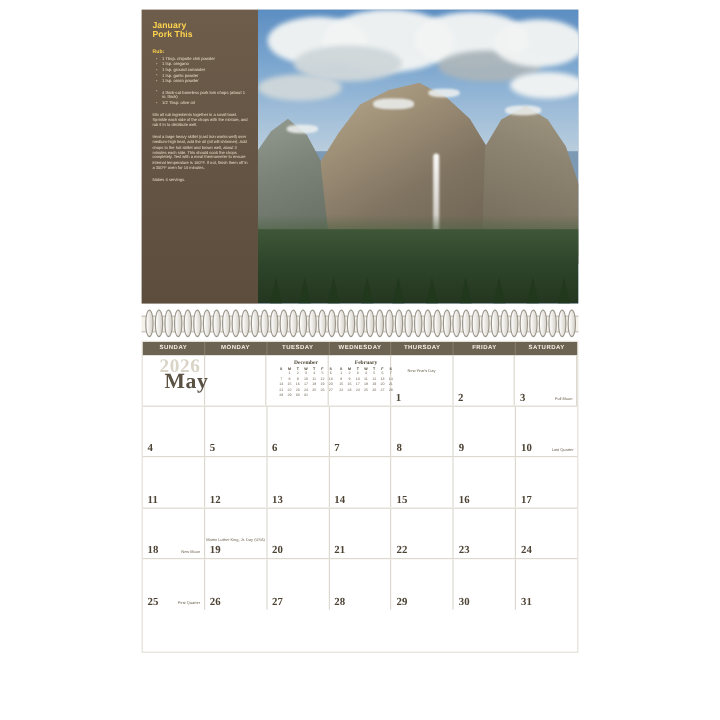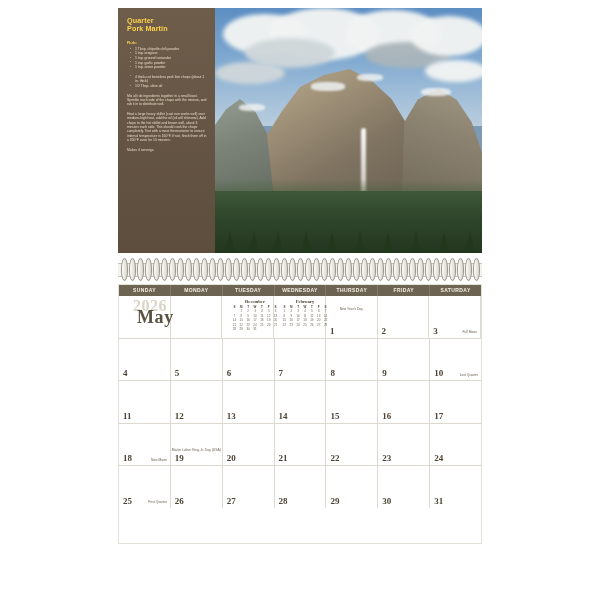--- a/index.html
+++ b/index.html
@@ -316,22 +316,22 @@
 </style>
 </head>
 <body>
 
 <div id="page">
 
   <div class="calendar-top">
 
     <div class="recipe-panel">
       <div class="recipe-title">
-        <div>Quarter</div>
-        <div>Pork Martin</div>
+        <div>January</div>
+        <div>Pork This</div>
       </div>
       <div class="recipe-subhead">Rub:</div>
       <ul class="recipe-list">
         <li>1 Tbsp. chipotle chili powder</li>
         <li>1 tsp. oregano</li>
         <li>1 tsp. ground coriander</li>
         <li>1 tsp. garlic powder</li>
         <li>1 tsp. onion powder</li>
       </ul>
       <ul class="recipe-list">

